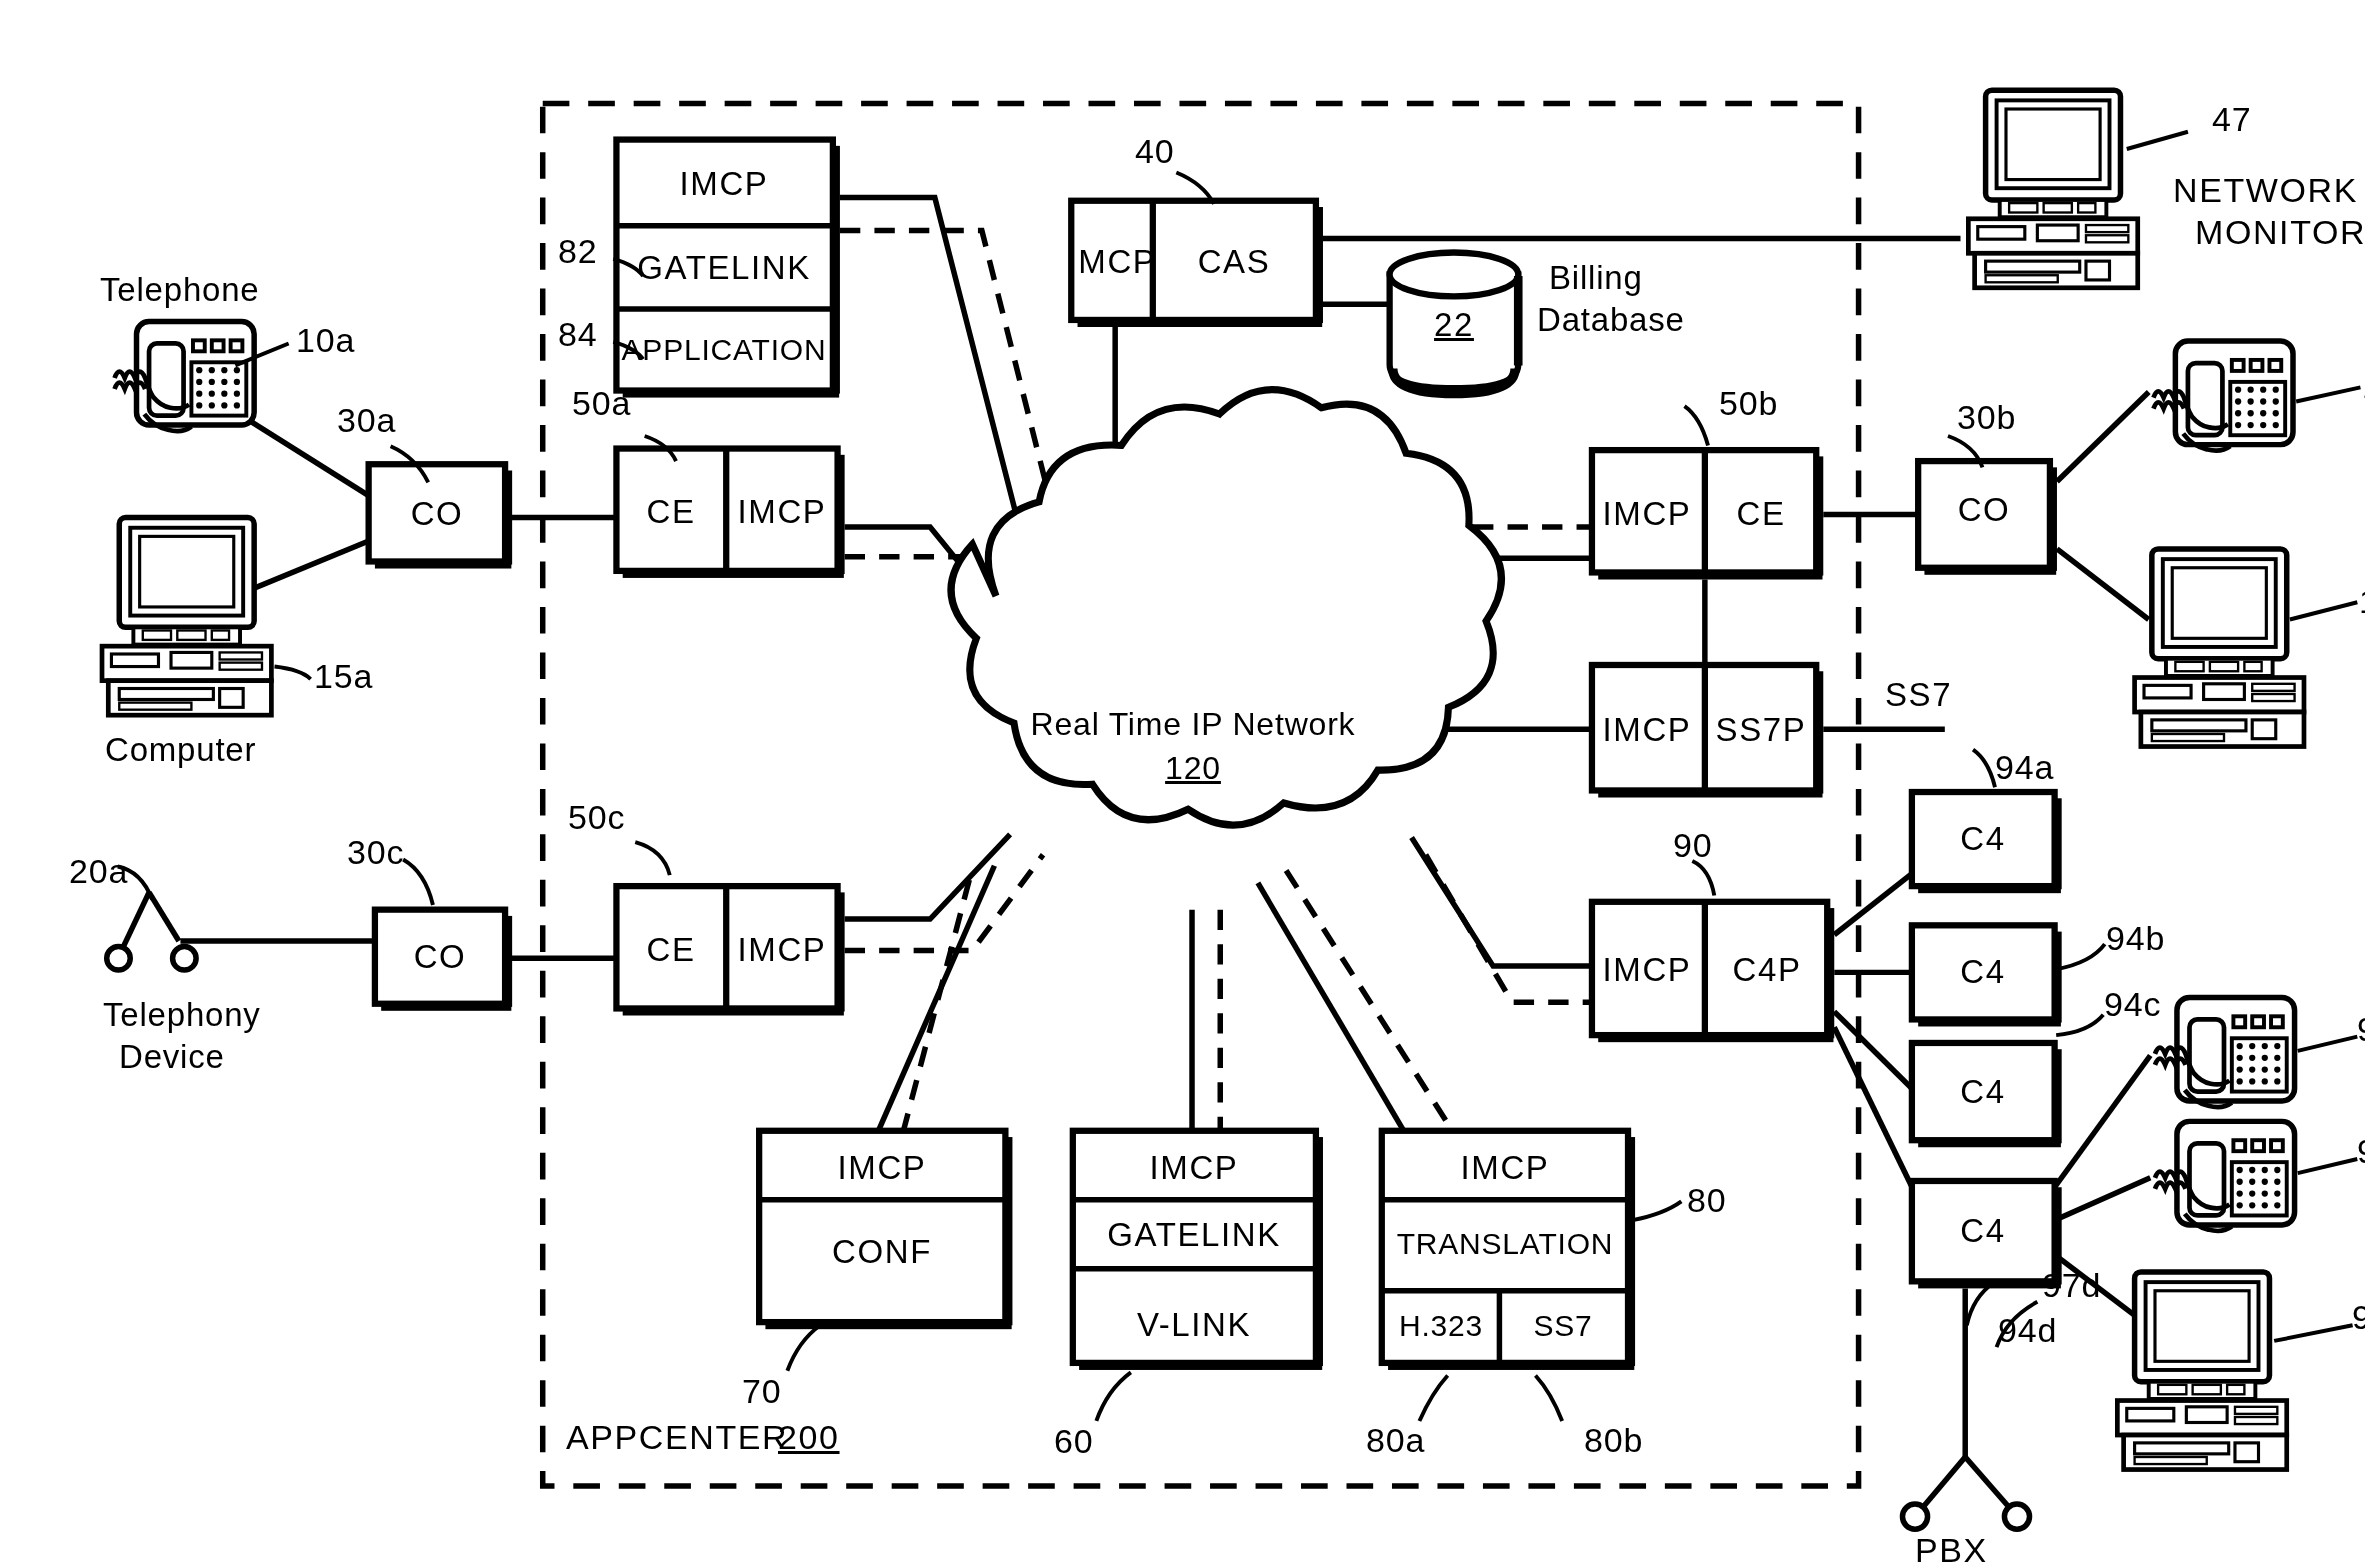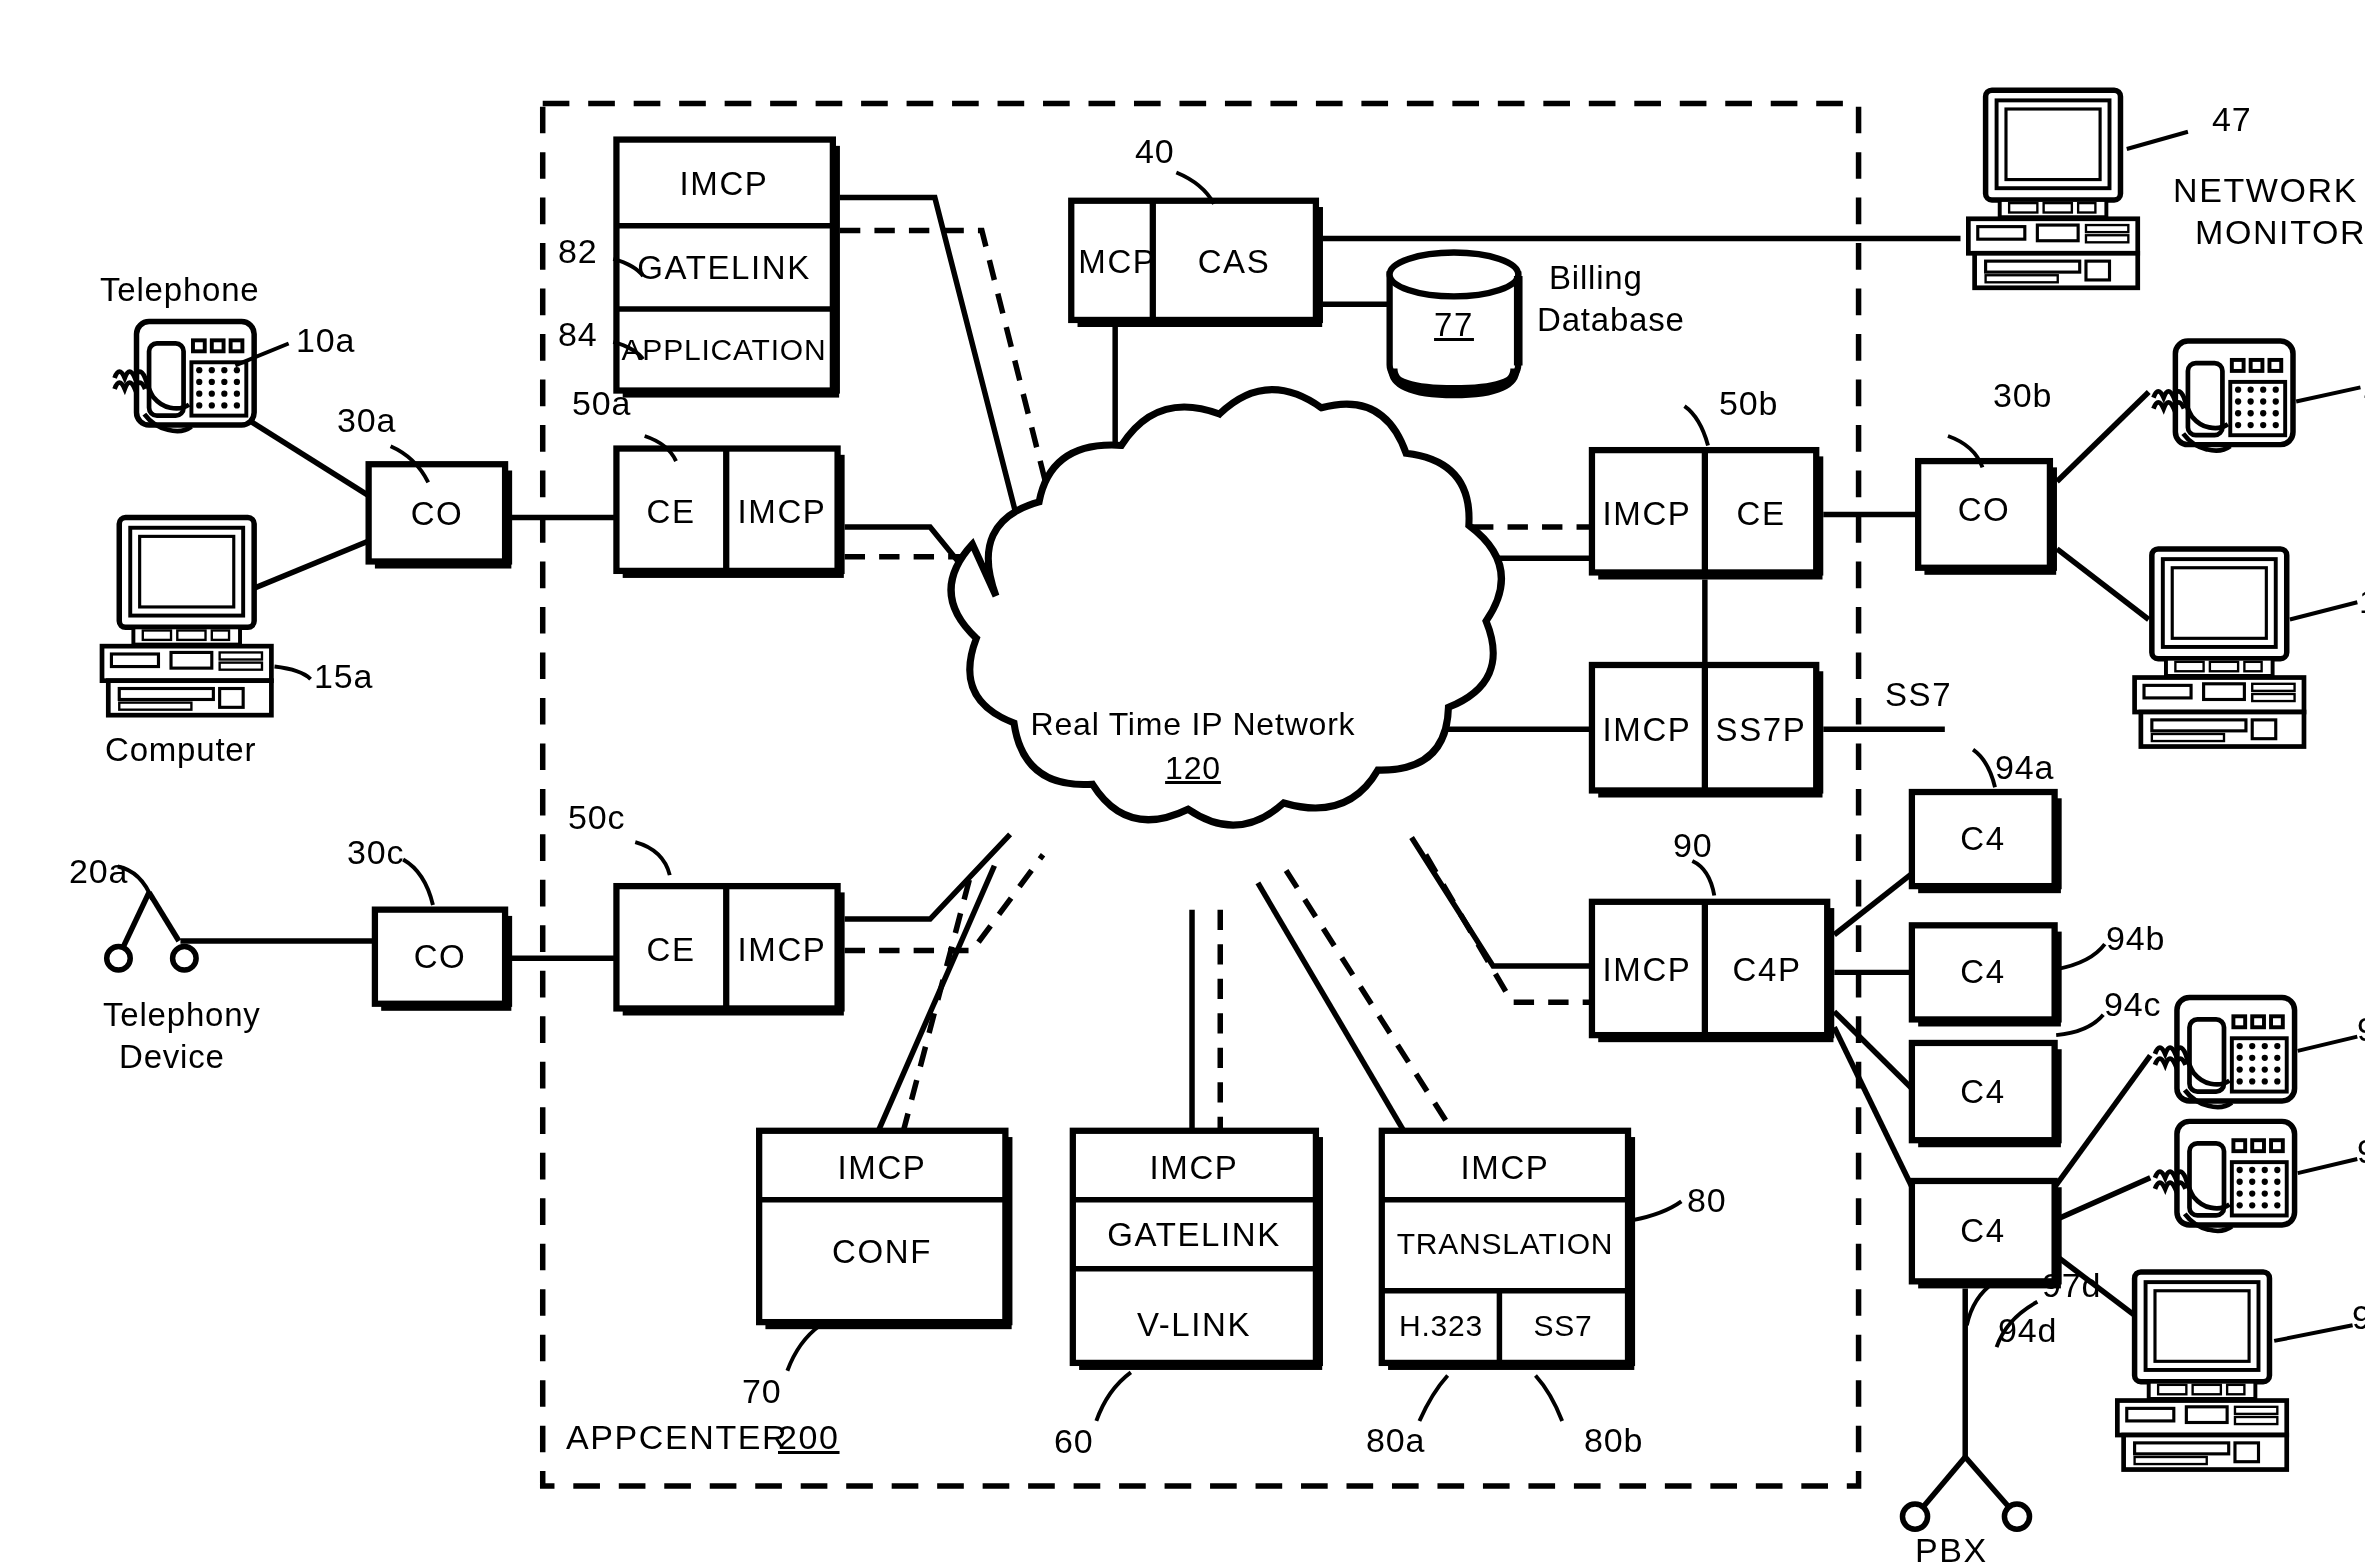--- a/index.html
+++ b/index.html
@@ -397,21 +397,21 @@
 <div class="lbl boxtxt ctr" style="left:724px;top:165px;">IMCP</div>
 <div class="lbl boxtxt ctr" style="left:724px;top:249px;">GATELINK</div>
 <div class="lbl boxtxt-sm ctr" style="left:724px;top:333px;">APPLICATION</div>
 <div class="lbl ref" style="left:558px;top:232px;">82</div>
 <div class="lbl ref" style="left:558px;top:315px;">84</div>
 
 <div class="lbl ref" style="left:1135px;top:132px;">40</div>
 <div class="lbl boxtxt ctr" style="left:1112px;top:243px;">IMCP</div>
 <div class="lbl boxtxt ctr" style="left:1234px;top:243px;">CAS</div>
 
-<div class="lbl boxtxt u ctr" style="left:1454px;top:306px;">77</div>
+<div class="lbl boxtxt u ctr" style="left:1454px;top:306px;">22</div>
 <div class="lbl cap" style="left:1549px;top:259px;">Billing</div>
 <div class="lbl cap" style="left:1537px;top:301px;">Database</div>
 
 <div class="lbl ref" style="left:572px;top:384px;">50a</div>
 <div class="lbl boxtxt ctr" style="left:671px;top:493px;">CE</div>
 <div class="lbl boxtxt ctr" style="left:782px;top:493px;">IMCP</div>
 
 <div class="lbl ref" style="left:568px;top:798px;">50c</div>
 <div class="lbl boxtxt ctr" style="left:671px;top:931px;">CE</div>
 <div class="lbl boxtxt ctr" style="left:782px;top:931px;">IMCP</div>
@@ -444,21 +444,21 @@
 <div class="lbl capbig" style="left:2195px;top:213px;">MONITOR</div>
 
 <div class="lbl ref" style="left:1719px;top:384px;">50b</div>
 <div class="lbl boxtxt ctr" style="left:1647px;top:495px;">IMCP</div>
 <div class="lbl boxtxt ctr" style="left:1761px;top:495px;">CE</div>
 
 <div class="lbl boxtxt ctr" style="left:1647px;top:711px;">IMCP</div>
 <div class="lbl boxtxt ctr" style="left:1761px;top:711px;">SS7P</div>
 <div class="lbl boxtxt" style="left:1885px;top:676px;">SS7</div>
 
-<div class="lbl ref" style="left:1957px;top:376px;margin-left:36px;">30b</div>
+<div class="lbl ref" style="left:1957px;top:398px;">30b</div>
 <div class="lbl boxtxt ctr" style="left:1984px;top:491px;">CO</div>
 <div class="lbl ref" style="left:2362px;top:367px;">10b</div>
 <div class="lbl ref" style="left:2359px;top:582px;">15b</div>
 
 <div class="lbl ref" style="left:1673px;top:826px;">90</div>
 <div class="lbl boxtxt ctr" style="left:1647px;top:951px;">IMCP</div>
 <div class="lbl boxtxt ctr" style="left:1767px;top:951px;">C4P</div>
 
 <div class="lbl boxtxt ctr" style="left:1983px;top:820px;">C4</div>
 <div class="lbl ref" style="left:1995px;top:748px;text-align:right;">94a</div>

